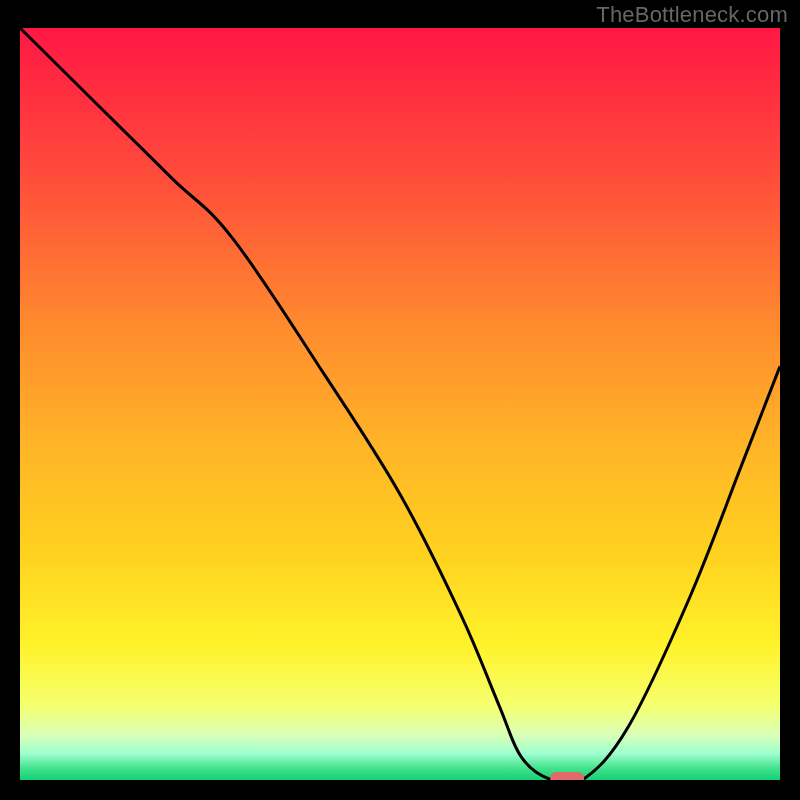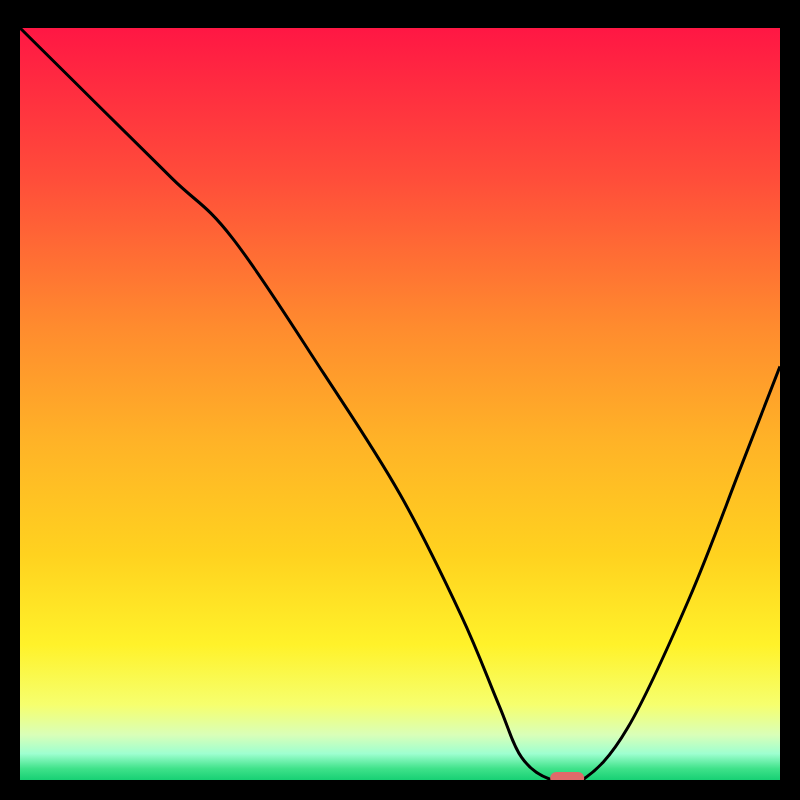--- a/index.html
+++ b/index.html
@@ -46,20 +46,21 @@
     top: 0;
     width: 100%;
     height: 100%;
   }
 </style>
 </head>
 <body>
 
 <div class="wrap">
 
+  <div class="watermark">TheBottleneck.com</div>
 
   <div class="plot-frame">
 
     <svg class="gradient" viewBox="0 0 760 752" preserveAspectRatio="none">
       <defs>
         <linearGradient id="bg" x1="0" y1="0" x2="0" y2="1">
             <stop offset="0%" stop-color="#ff1744"></stop>
             <stop offset="20%" stop-color="#ff4d3a"></stop>
             <stop offset="40%" stop-color="#ff8c2e"></stop>
             <stop offset="55.00000000000001%" stop-color="#ffb327"></stop>

